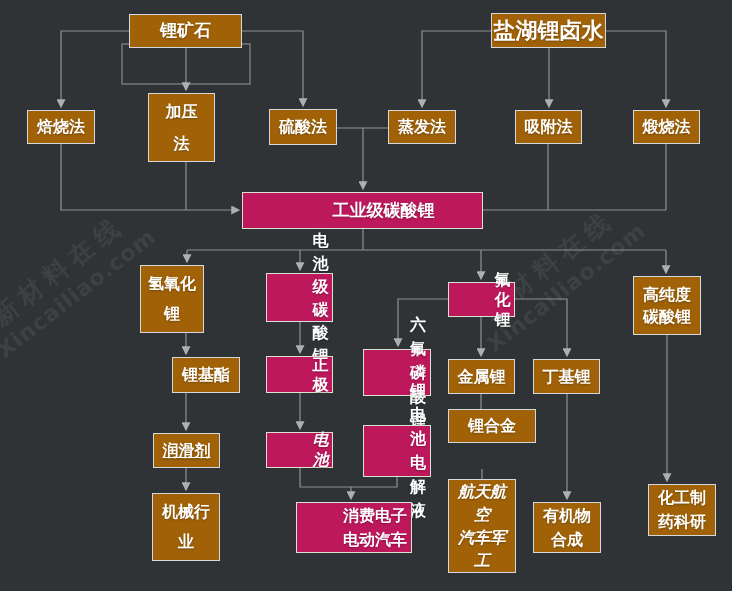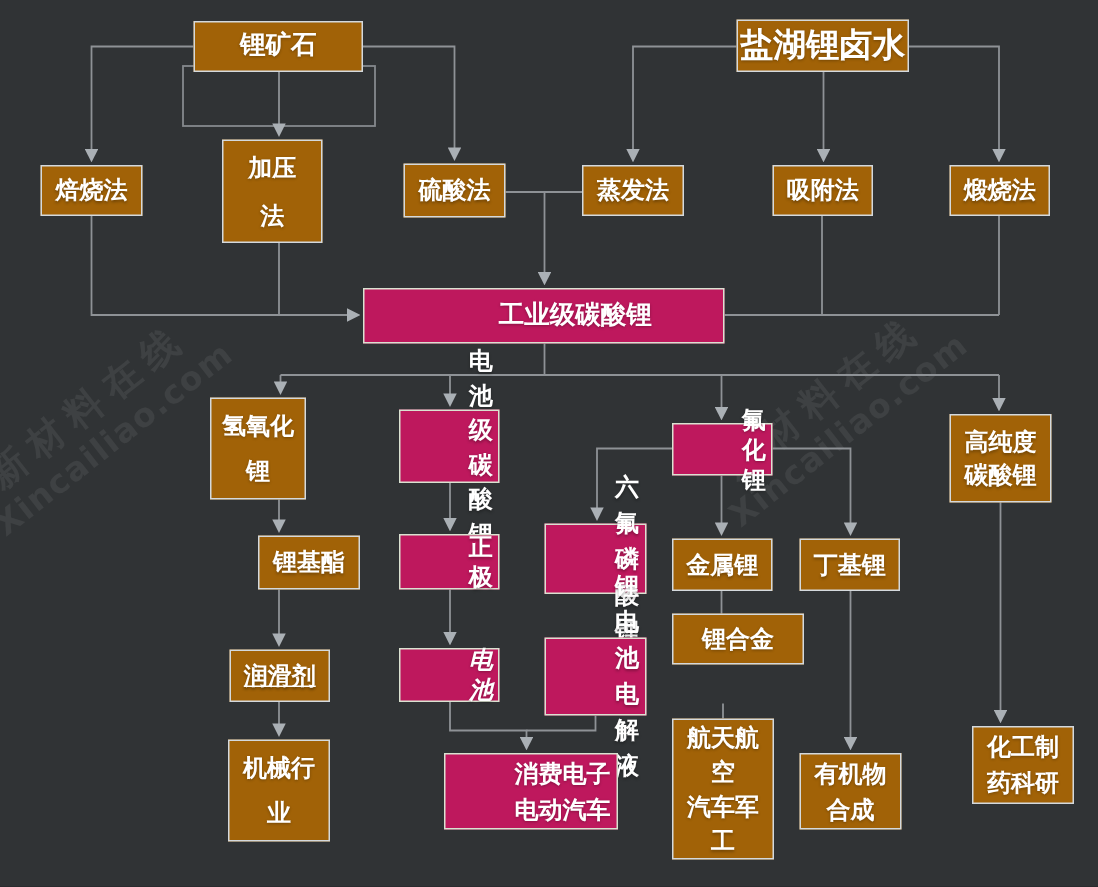--- a/index.html
+++ b/index.html
@@ -113,21 +113,21 @@
       <div class="node blue" style="left: 533px; top: 359px; width: 67px; height: 35px;">丁基锂</div>
       <div class="node blue" style="left: 153px; top: 433px; width: 67px; height: 35px; text-decoration: underline;">润滑剂</div>
       <div class="node green" style="left: 266px; top: 432px; width: 67px; height: 36px; font-style: italic;">电池</div>
       <div class="node green" style="left: 363px; top: 425px; width: 68px; height: 52px; line-height: 24px;">锂电池
 电解液</div>
       <div class="node blue" style="left: 448px; top: 409px; width: 88px; height: 34px; text-align: center;">锂合金</div>
       <div class="node blue" style="left: 152px; top: 493px; width: 68px; height: 68px; line-height: 30px;">机械行
 业</div>
       <div class="node green" style="left: 296px; top: 502px; width: 116px; height: 51px; line-height: 24px;">消费电子
 电动汽车</div>
-      <div class="node blue" style="left: 448px; top: 479px; width: 68px; height: 94px; line-height: 23px;">航天航
+      <div class="node blue" style="left: 448px; top: 479px; width: 68px; height: 94px; line-height: 23px; font-style: italic;">航天航
 空
 汽车军
 工</div>
       <div class="node blue" style="left: 533px; top: 502px; width: 68px; height: 51px; line-height: 24px;">有机物
 合成</div>
       <div class="node blue" style="left: 633px; top: 484px; width: 68px; height: 52px; line-height: 24px; margin-left: 15px;">化工制
 药科研</div>
     </div>
 </div>
 

